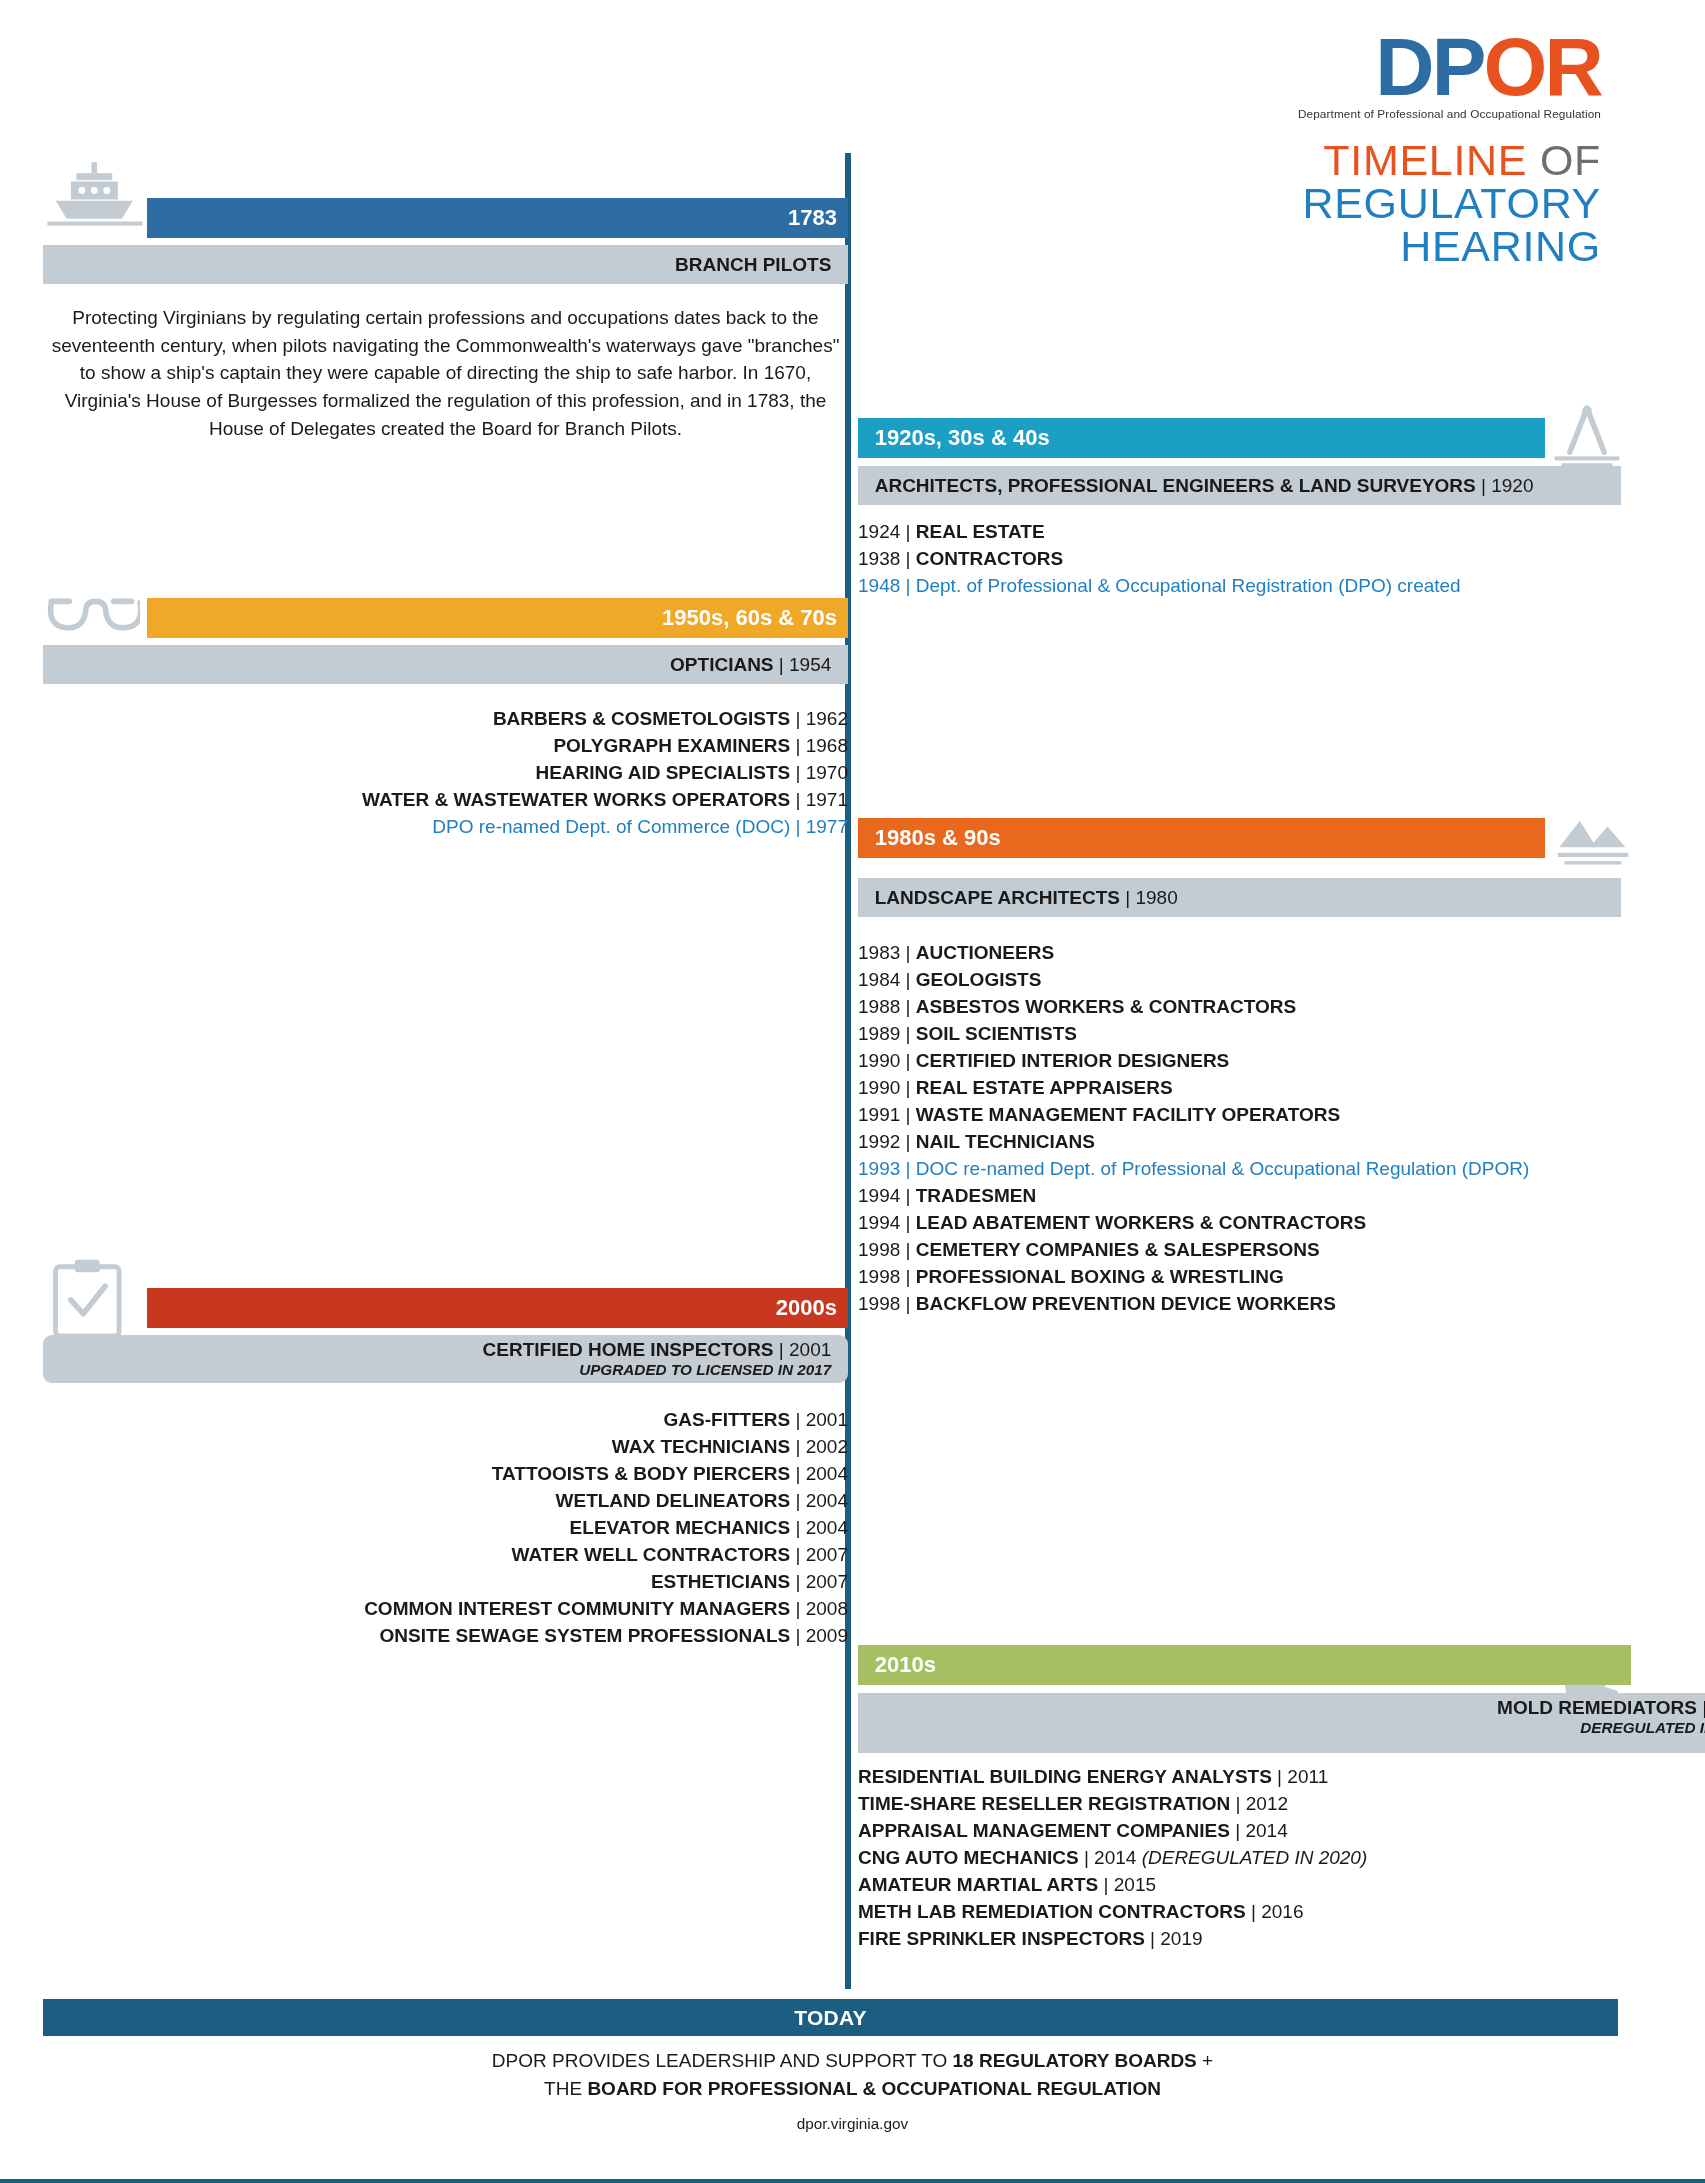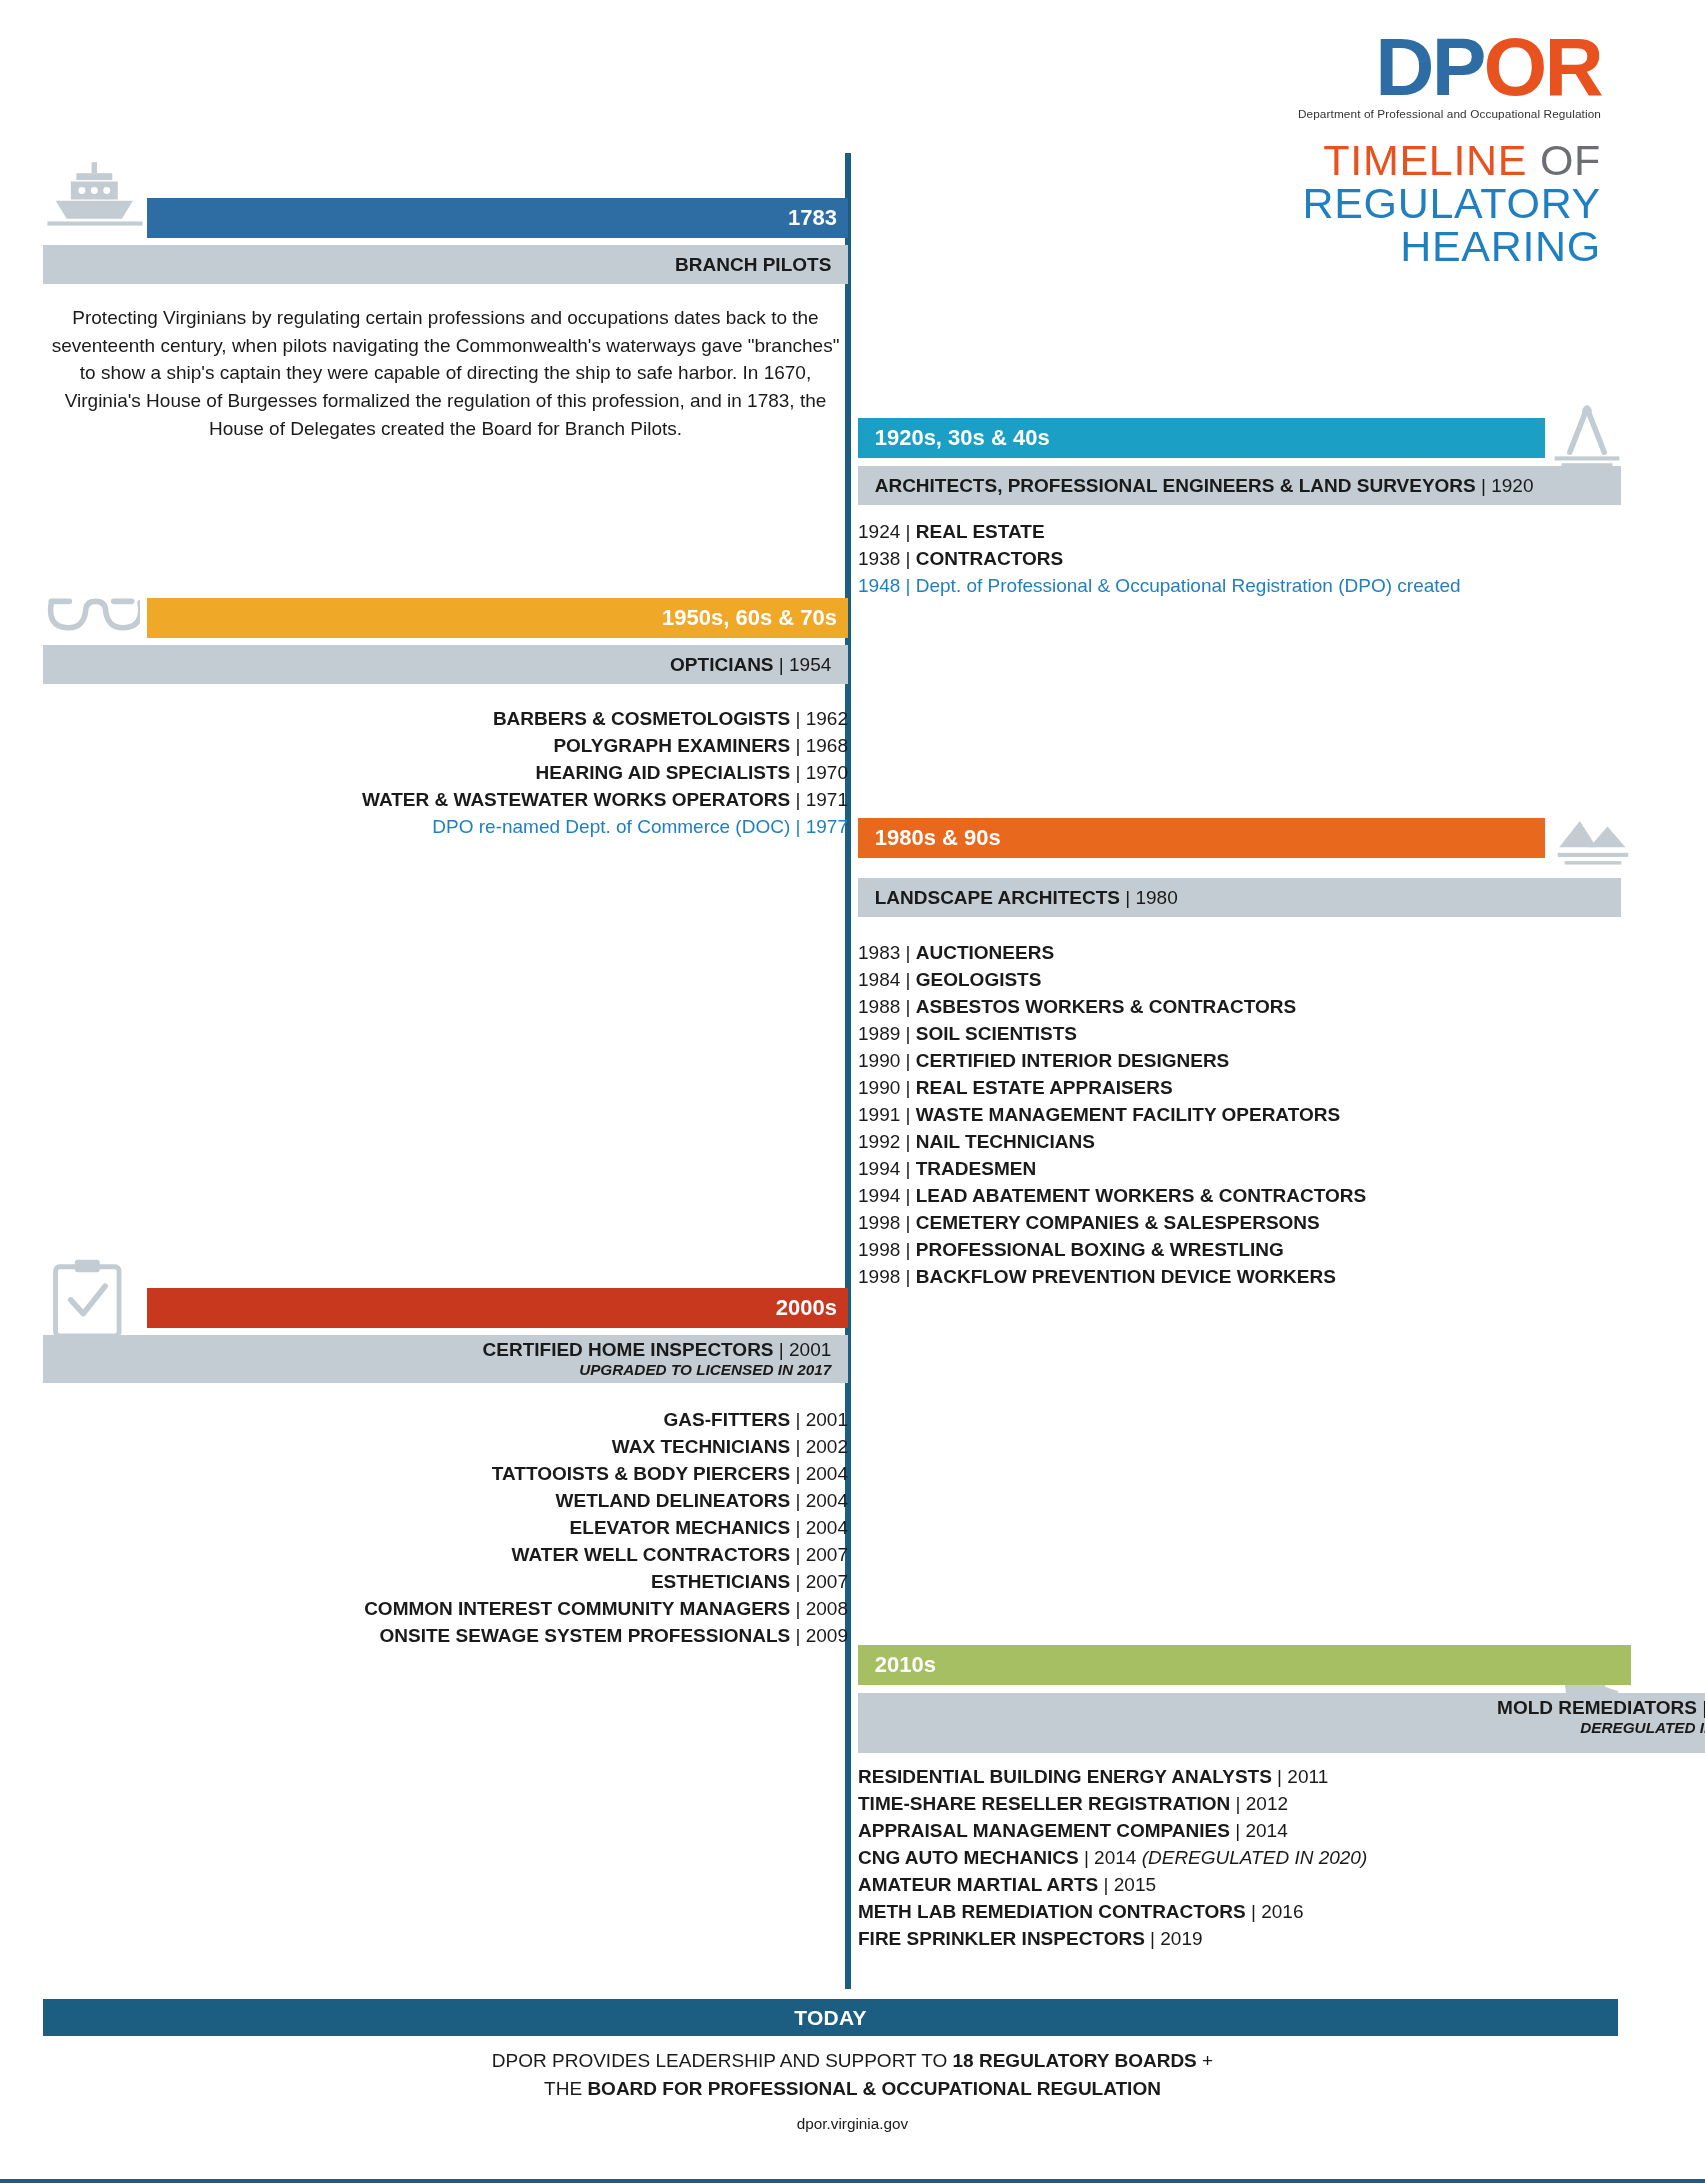--- a/index.html
+++ b/index.html
@@ -202,38 +202,39 @@
   </div>
   <div class="list left-align" id="list-1980s" style="left:858px; top:930px; width:805px;margin-top:10px;">
       <div class="item"><span>1983 | </span><b>AUCTIONEERS</b></div>
       <div class="item"><span>1984 | </span><b>GEOLOGISTS</b></div>
       <div class="item"><span>1988 | </span><b>ASBESTOS WORKERS &amp; CONTRACTORS</b></div>
       <div class="item"><span>1989 | </span><b>SOIL SCIENTISTS</b></div>
       <div class="item"><span>1990 | </span><b>CERTIFIED INTERIOR DESIGNERS</b></div>
       <div class="item"><span>1990 | </span><b>REAL ESTATE APPRAISERS</b></div>
       <div class="item"><span>1991 | </span><b>WASTE MANAGEMENT FACILITY OPERATORS</b></div>
       <div class="item"><span>1992 | </span><b>NAIL TECHNICIANS</b></div>
+      <div class="item blue"><span>1993 | </span><span>DOC re-named Dept. of Professional &amp; Occupational Regulation (DPOR)</span></div>
       <div class="item"><span>1994 | </span><b>TRADESMEN</b></div>
       <div class="item"><span>1994 | </span><b>LEAD ABATEMENT WORKERS &amp; CONTRACTORS</b></div>
       <div class="item"><span>1998 | </span><b>CEMETERY COMPANIES &amp; SALESPERSONS</b></div>
       <div class="item"><span>1998 | </span><b>PROFESSIONAL BOXING &amp; WRESTLING</b></div>
       <div class="item"><span>1998 | </span><b>BACKFLOW PREVENTION DEVICE WORKERS</b></div>
     </div>
 
   <div class="icon" style="left:50px; top:1257px; width:76px; height:83px;">
     <svg width="76" height="83" viewBox="0 0 110 120">
       <rect x="8" y="14" width="92" height="100" rx="6" stroke="#c3ccd2" stroke-width="7" fill="none"></rect>
       <rect x="36" y="4" width="36" height="18" rx="4" fill="#c3ccd2"></rect>
       <path d="M30 62 L48 82 L80 42" stroke="#c3ccd2" stroke-width="8" fill="none" stroke-linecap="round" stroke-linejoin="round"></path>
     </svg>
   </div>
   <div class="era-bar right-align" style="left:147px; top:1288px; width:701px; background:#c8381f;">
     <span>2000s</span>
   </div>
-  <div class="sub-bar right-align" style="left:43px; top:1335px; width:805px; flex-direction:column; align-items:flex-end; padding-top:4.2px; padding-bottom:4.2px;">
+  <div class="sub-bar right-align" style="left:43px; top:1335px; width:805px; flex-direction:column; align-items:flex-end; padding-top:4.2px; padding-bottom:4.2px;border-radius:9px;">
     <span>
       <b>CERTIFIED HOME INSPECTORS</b><span> | 2001</span>
     </span>
     <span class="sub-note">UPGRADED TO LICENSED IN 2017</span>
   </div>
   <div class="list right-align" id="list-2000s" style="left:43px; top:1407px; width:805px;">
       <div class="item"><b>GAS-FITTERS</b><span> | 2001</span></div>
       <div class="item"><b>WAX TECHNICIANS</b><span> | 2002</span></div>
       <div class="item"><b>TATTOOISTS &amp; BODY PIERCERS</b><span> | 2004</span></div>
       <div class="item"><b>WETLAND DELINEATORS</b><span> | 2004</span></div>

